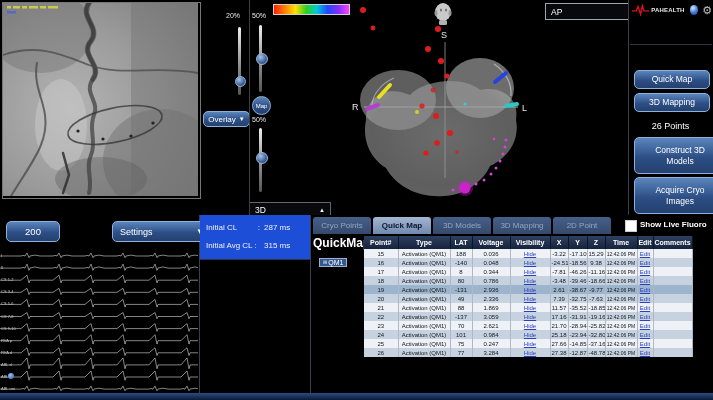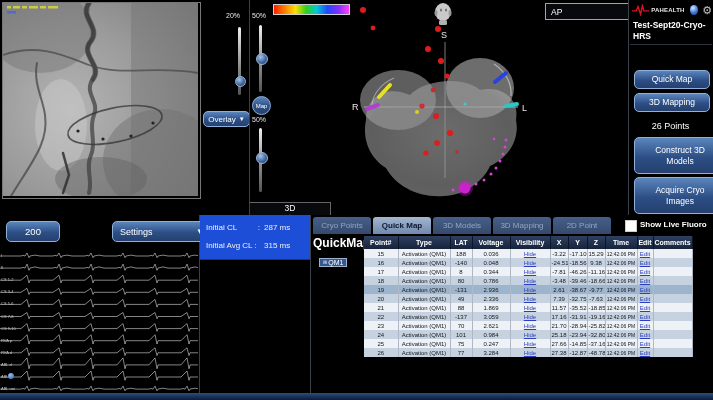--- a/index.html
+++ b/index.html
@@ -22,21 +22,21 @@
   #fluoro-label{left:0;top:198px;width:249px;height:16px;font-size:8.5px;color:#e8e8e8;
                 display:flex;align-items:center;padding-left:3px;background:#000;}
   #divider-left{left:249px;top:0;width:1px;height:215px;background:#3a4048;}
 
   
   #colorbar{left:273px;top:4px;width:75px;height:9px;border:1px solid #cfcfcf;
             background:linear-gradient(to right,#ff2000,#ff8000,#ffe000,#30d020,#00c8d8,#2248ff,#8030ff,#ff40ff);}
   #ap-select{left:545px;top:3px;width:93px;height:15px;border:1px solid #9aa4b4;background:#07090d;
              display:flex;align-items:center;font-size:8.5px;padding:0 5px;justify-content:space-between;}
   #view3d-select{left:250px;top:202px;width:70px;height:13px;border:1px solid #666;border-left:none;
-             background:#07090d;display:flex;align-items:center;font-size:8.5px;padding:0 5px;justify-content:space-between;flex-direction:column;}
+             background:#07090d;display:flex;align-items:center;font-size:8.5px;padding:0 5px;justify-content:space-between;}
   .arrow{font-size:6px;color:#fff;}
 
   
   #sidebar{left:628px;top:0;width:85px;height:215px;border-left:1px solid #3a4048;background:#000;}
   #brandrow{left:632px;top:2px;width:80px;height:16px;display:flex;align-items:center;gap:2px;}
   #brand-name{font-size:6px;font-weight:bold;letter-spacing:.2px;color:#e8e8e8;}
   #globe{width:10px;height:10px;border-radius:50%;background:radial-gradient(circle at 35% 30%,#d6e8ff,#3a78d8 55%,#1a3f88);margin-left:3px;}
   #gear{font-size:11px;color:#c0c0c0;margin-left:2px;line-height:10px;}
   #patient{left:633px;top:20px;width:78px;font-size:8.5px;font-weight:bold;color:#fff;
            word-break:break-all;line-height:1.25;}
@@ -246,21 +246,20 @@
 
   <div class="abs" id="sidebar"></div>
   <div class="abs" id="brandrow">
     <svg width="20" height="12" viewBox="0 0 20 12">
       <polyline points="0,7 5,7 7,2 10,11 12,1 14,7 20,7" fill="none" stroke="#e01020" stroke-width="1.6"></polyline>
     </svg>
     <span id="brand-name">PAHEALTH</span>
     <span id="globe"></span>
     <span id="gear">⚙</span>
   </div>
-  <div class="abs" id="patient">Test-Sept20-Cryo-HRS</div>
   <div class="abs" style="left:630px;top:44px;width:82px;border-bottom:1px solid #2c3440;"></div>
   <div class="abs btn-blue side-btn" style="top:70px;height:17px;">
     <span>Quick Map</span>
   </div>
   <div class="abs btn-blue side-btn" style="top:93px;height:17px;">
     <span>3D Mapping</span>
   </div>
   <div class="abs" id="points-count">26 Points</div>
   <div class="abs btn-blue side-btn" style="top:137px;height:31px;padding:2px 8px;">
     <span>Construct 3D Models</span>

